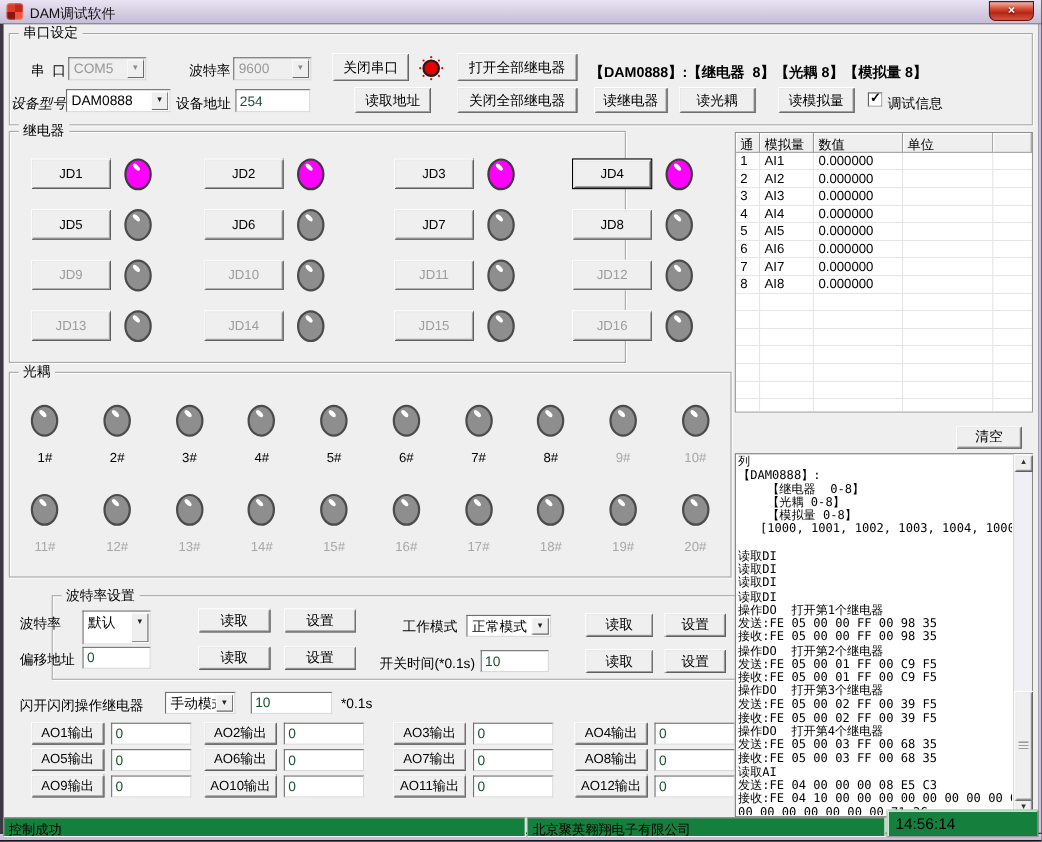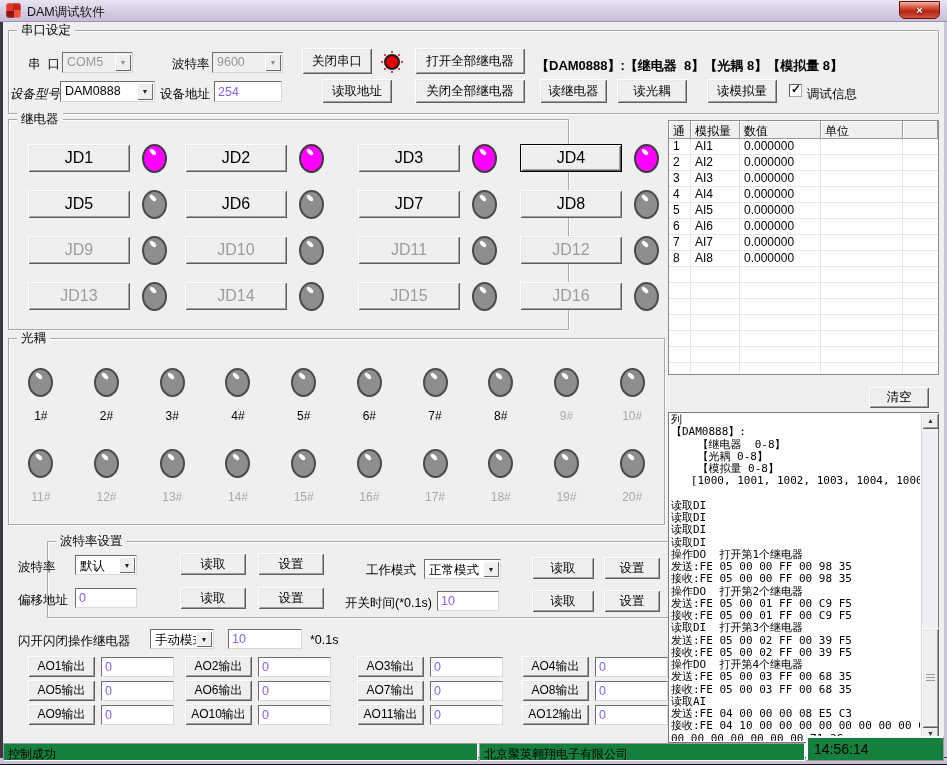--- a/index.html
+++ b/index.html
@@ -13,39 +13,39 @@
   .edge-l{position:absolute;left:0;top:22px;width:3px;height:743px;background:#3d3744;}
   .edge-r{position:absolute;left:944px;top:22px;width:3px;height:743px;background:#cbc4d9;}
   .edge-b{position:absolute;left:0;top:757px;width:947px;height:8px;background:linear-gradient(to bottom,#3a3440 0,#3a3440 1px,#d3cce1 1px,#c3bad4 7px,#191521 7px);}
   .abs{position:absolute;}
   .lbl{position:absolute;font-size:12.5px;color:#000;white-space:pre;}
   .group{position:absolute;border:1px solid #a8a8a8;box-shadow:inset 1px 1px 0 #fdfdfd,1px 1px 0 #fdfdfd;}
   .gtitle{position:absolute;top:-8px;left:8px;background:#efefef;padding:0 4px;font-size:12.5px;color:#000;line-height:14px;}
   .btn3{background:#efefef;border:none;box-shadow:inset 1px 1px 0 #ffffff,inset -1px -1px 0 #5f5f5f,inset 2px 2px 0 #e8e8e8,inset -2px -2px 0 #9f9f9f;font-family:"Liberation Sans",sans-serif;font-size:12.5px;color:#000;text-align:center;padding:0;cursor:pointer;}
   .btn3.disabled{color:#9c9c9c;}
   .btn3.focused{border:1px solid #000;}
-  .tin{background:#fff;border:1px solid #d9d9d9;border-top-color:#6e6e6e;border-left-color:#6e6e6e;font-family:"Liberation Sans",sans-serif;font-size:12.5px;color:#8b5cf6;padding:1px 3px;}
+  .tin{background:#fff;border:1px solid #d9d9d9;border-top-color:#6e6e6e;border-left-color:#6e6e6e;font-family:"Liberation Sans",sans-serif;font-size:12.5px;color:#14532d;padding:1px 3px;}
   .combo{background:#fff;border:1px solid #d9d9d9;border-top-color:#6e6e6e;border-left-color:#6e6e6e;}
   .combo .ctext{position:absolute;left:4px;top:2px;font-size:12.5px;color:#000;white-space:nowrap;overflow:hidden;}
   .combo .carrow{position:absolute;right:1px;top:1px;bottom:1px;width:16px;background:#efefef;box-shadow:inset 1px 1px 0 #fff,inset -1px -1px 0 #6a6a6a;font-size:7px;color:#222;text-align:center;line-height:17px;cursor:pointer;}
   .combo.dis{background:#efefef;}
   .combo.dis .ctext{color:#979797;}
   .combo.dis .carrow{color:#8b8b8b;}
   .led{display:inline-block;width:25px;height:29px;border-radius:50%;background:#8e8e8e;border:2px solid #4b4b4b;position:relative;flex:none;}
   .led::after{content:"";position:absolute;left:5px;top:4px;width:8px;height:4px;background:#fff;border-radius:50%;transform:rotate(45deg);}
   .led.on{background:#ff00ff;border-color:#3c3c3c;}
   .sunled{position:absolute;width:22px;height:22px;}
   .sunled .core{position:absolute;left:3px;top:3px;width:16px;height:16px;border-radius:50%;background:#e30000;border:2px solid #1c1c1c;}
   .sunled::after{content:"";position:absolute;left:9px;top:9px;width:4px;height:4px;border-radius:50%;box-shadow:0 -10px 0 -1px #e30000,0 10px 0 -1px #e30000,-10px 0 0 -1px #e30000,10px 0 0 -1px #e30000,7px -7px 0 -1px #e30000,-7px 7px 0 -1px #e30000,7px 7px 0 -1px #e30000,-7px -7px 0 -1px #e30000;}
   .infotext{position:absolute;font-size:13px;font-weight:bold;color:#000;white-space:pre;}
   .cbbox{position:absolute;width:13px;height:13px;background:#fff;border:1px solid #a9a9a9;border-top-color:#5f5f5f;border-left-color:#5f5f5f;}
   .cbbox .ck{position:absolute;left:1px;top:-3px;font-size:12px;font-weight:bold;color:#000;}
   .jd-grid{position:absolute;left:28px;top:144px;width:611px;display:grid;grid-template-columns:157px 173px 162px auto;grid-auto-rows:28px;row-gap:18px;}
   .jd-cell{display:flex;align-items:center;}
-  .jd-btn{width:102px;height:28px;font-size:16px;}
+  .jd-btn{width:73px;height:28px;font-size:12px;}
   .jd-cell .led{margin-left:12px;margin-top:0;}
   .opto-grid{position:absolute;left:8px;top:368px;width:657px;display:grid;grid-template-columns:repeat(10,1fr);row-gap:26px;}
   .opto-cell{display:flex;flex-direction:column;align-items:center;}
   .opto-lb{font-size:12px;color:#000;margin-top:13px;line-height:13px;}
   .opto-lb.disabled{color:#a8a8a8;}
   .an-table{position:absolute;left:668px;top:120px;width:271px;height:255px;background:#fff;border:1px solid #8b8b8b;}
   .an-head{display:grid;grid-template-columns:22px 49px 81px 82px 1fr;height:18px;}
   .an-h{background:#efefef;border-right:1px solid #9a9a9a;border-bottom:1px solid #9a9a9a;box-shadow:inset 1px 1px 0 #fff;font-size:12px;padding:2px 0 0 4px;overflow:hidden;white-space:nowrap;cursor:default;}
   .an-body{position:relative;height:235px;overflow:hidden;background:repeating-linear-gradient(to bottom,#fff 0 15px,#e6e6e6 15px 16px);}
   .vline{position:absolute;top:0;bottom:0;width:1px;background:#e6e6e6;}
@@ -392,21 +392,21 @@
       <div class="opto-cell">
         <span class="led"></span>
         <span class="opto-lb disabled">20#</span>
       </div>
     </div>
 
   <div class="group" style="left:8px;top:541px;width:657px;height:77px;margin-left:39px;">
     <span class="gtitle">波特率设置</span>
   </div>
   <span class="lbl" style="left:18px;top:559px;">波特率</span>
-  <div class="combo abs" style="left:75px;top:555px;width:62px;height:20px;padding-left:39px;">
+  <div class="combo abs" style="left:75px;top:555px;width:62px;height:31px;padding-left:39px;">
     <span class="ctext">默认</span>
     <span class="carrow">▼</span>
   </div>
   <button class="btn3 abs" style="left:180px;top:553px;width:66px;height:22px;">读取</button>
   <button class="btn3 abs" style="left:258px;top:553px;width:66px;height:22px;">设置</button>
   <span class="lbl" style="left:366px;top:562px;">工作模式</span>
   <div class="combo abs" style="left:424px;top:559px;width:77px;height:20px;">
     <span class="ctext">正常模式</span>
     <span class="carrow">▼</span>
   </div>
@@ -505,21 +505,21 @@
         <div class="log-line">读取DI</div>
         <div class="log-line">读取DI</div>
         <div class="log-line">读取DI</div>
         <div class="log-line">读取DI</div>
         <div class="log-line">操作DO  打开第1个继电器</div>
         <div class="log-line">发送:FE 05 00 00 FF 00 98 35</div>
         <div class="log-line">接收:FE 05 00 00 FF 00 98 35</div>
         <div class="log-line">操作DO  打开第2个继电器</div>
         <div class="log-line">发送:FE 05 00 01 FF 00 C9 F5</div>
         <div class="log-line">接收:FE 05 00 01 FF 00 C9 F5</div>
-        <div class="log-line">读取DI  打开第3个继电器</div>
+        <div class="log-line">操作DO  打开第3个继电器</div>
         <div class="log-line">发送:FE 05 00 02 FF 00 39 F5</div>
         <div class="log-line">接收:FE 05 00 02 FF 00 39 F5</div>
         <div class="log-line">操作DO  打开第4个继电器</div>
         <div class="log-line">发送:FE 05 00 03 FF 00 68 35</div>
         <div class="log-line">接收:FE 05 00 03 FF 00 68 35</div>
         <div class="log-line">读取AI</div>
         <div class="log-line">发送:FE 04 00 00 00 08 E5 C3</div>
         <div class="log-line">接收:FE 04 10 00 00 00 00 00 00 00 00 00</div>
         <div class="log-line">00 00 00 00 00 00 00 71 2C</div>
       </div>

